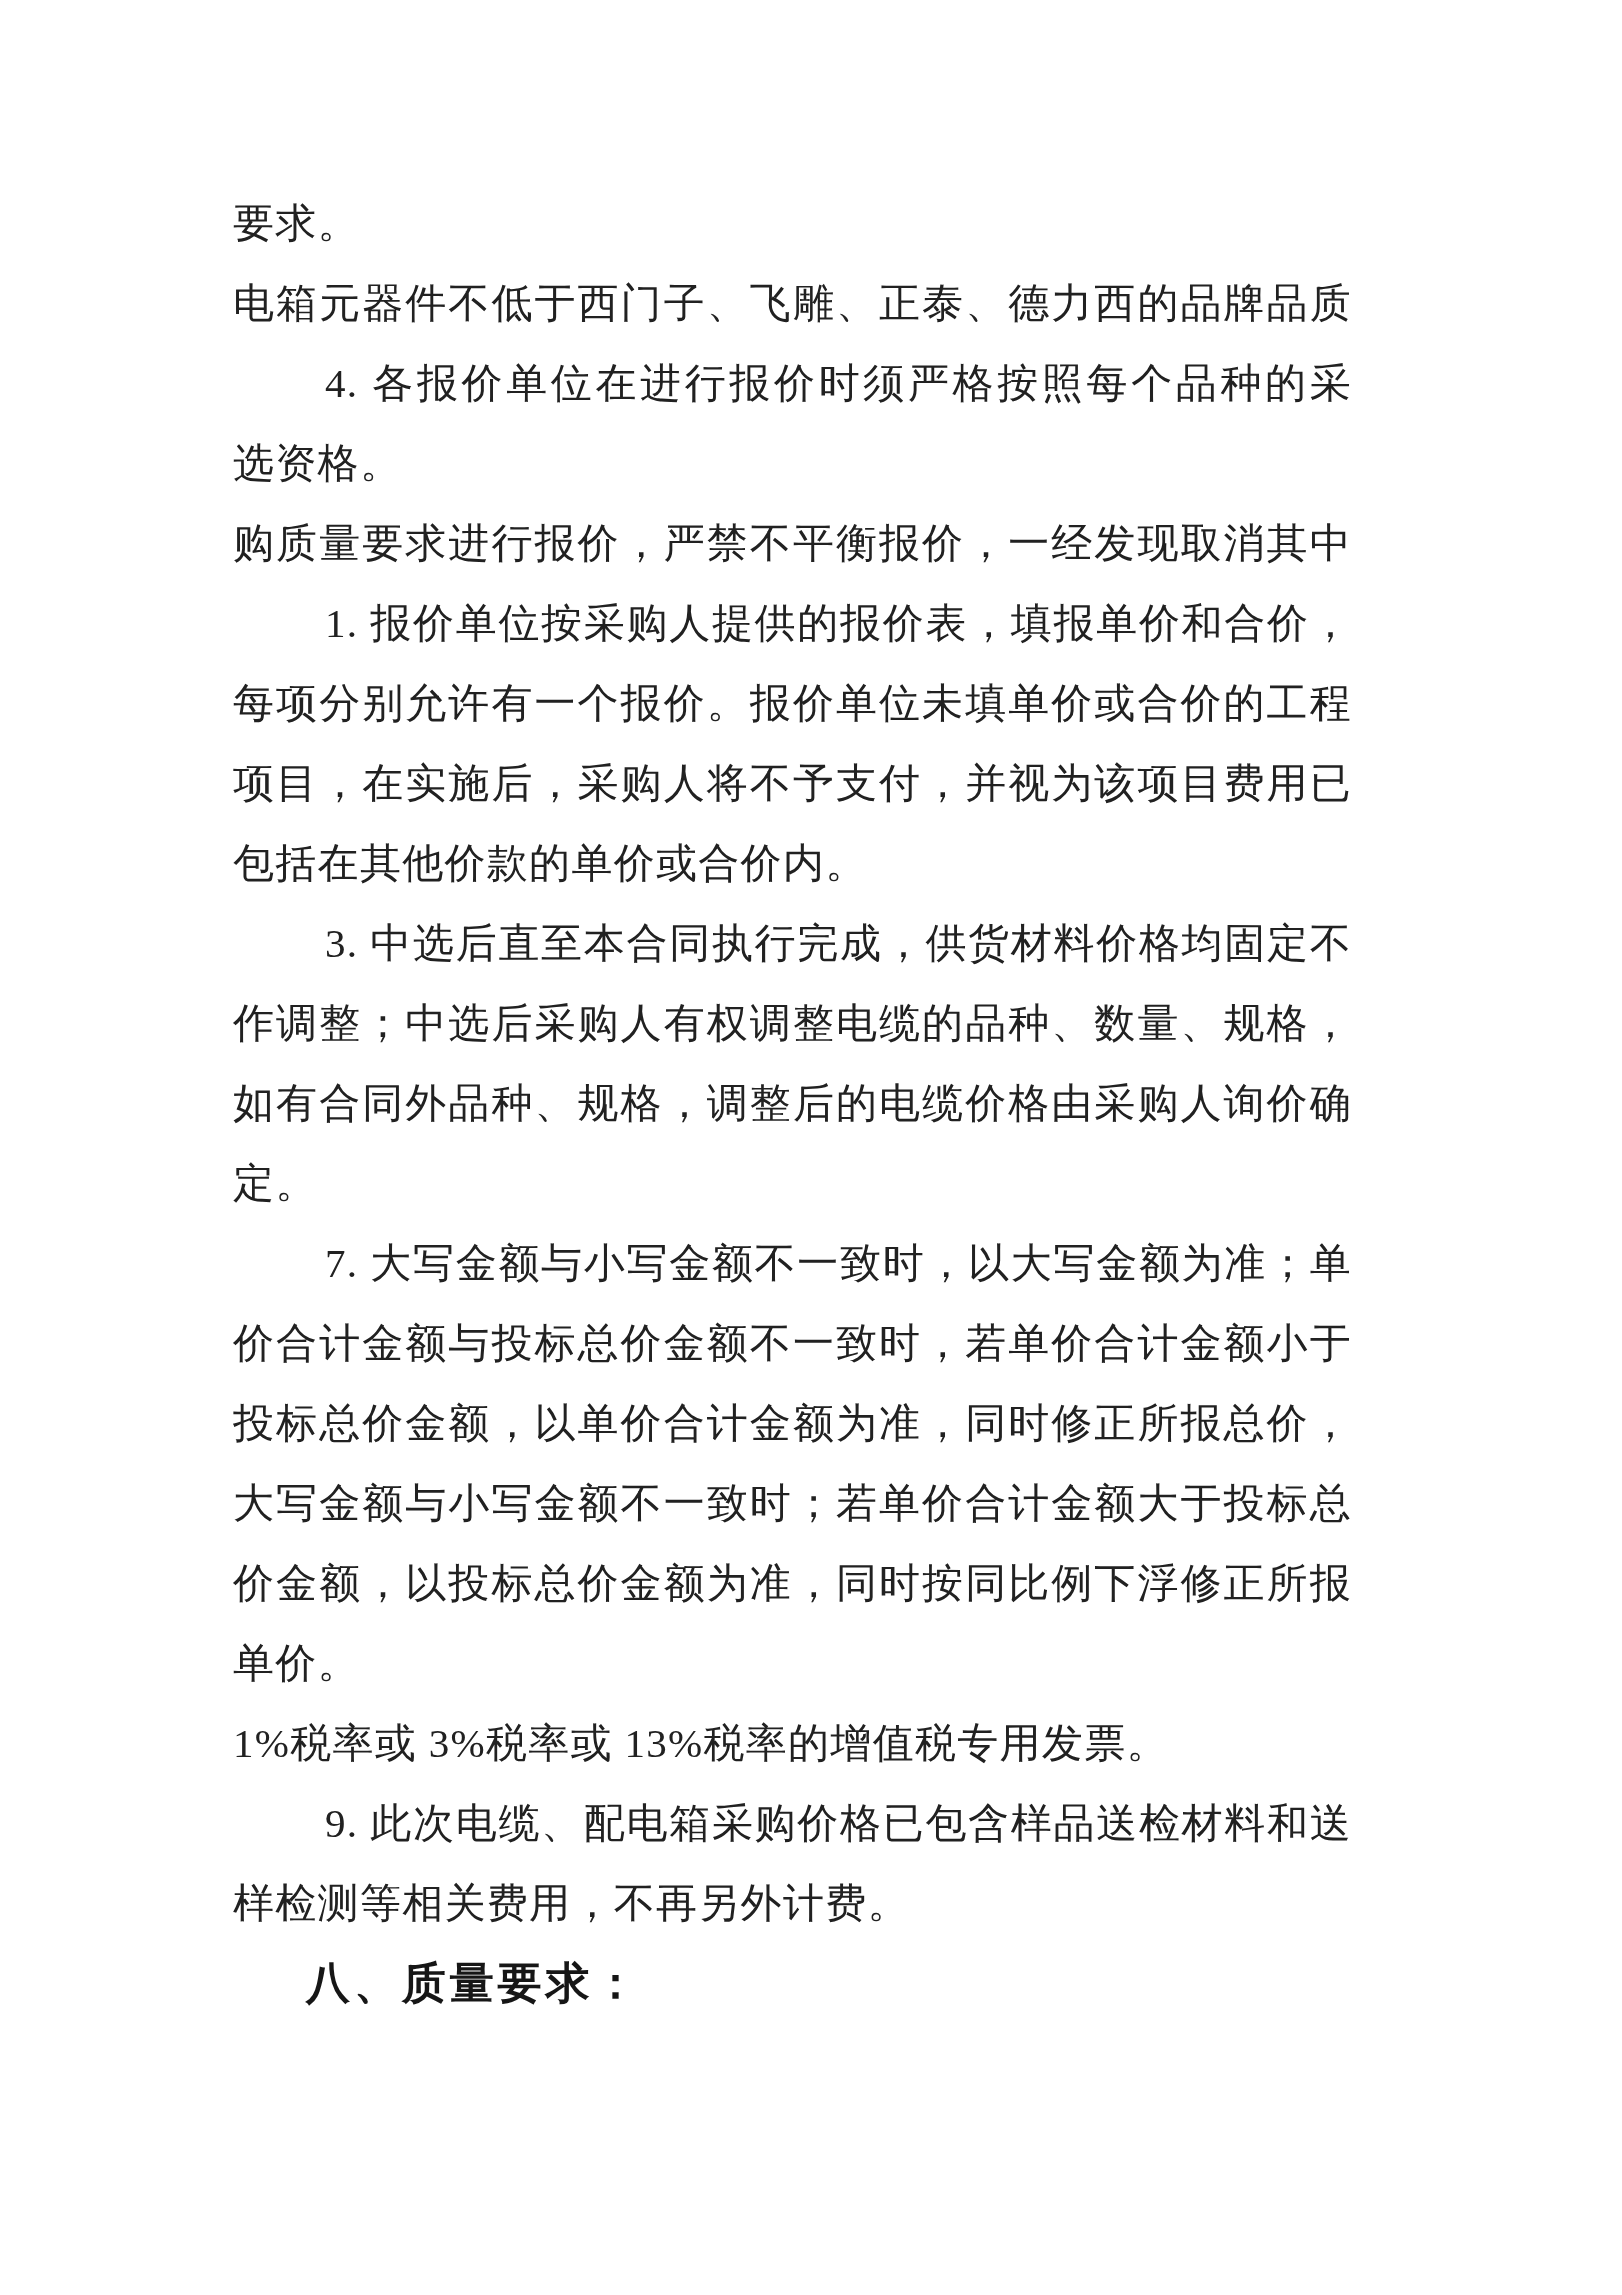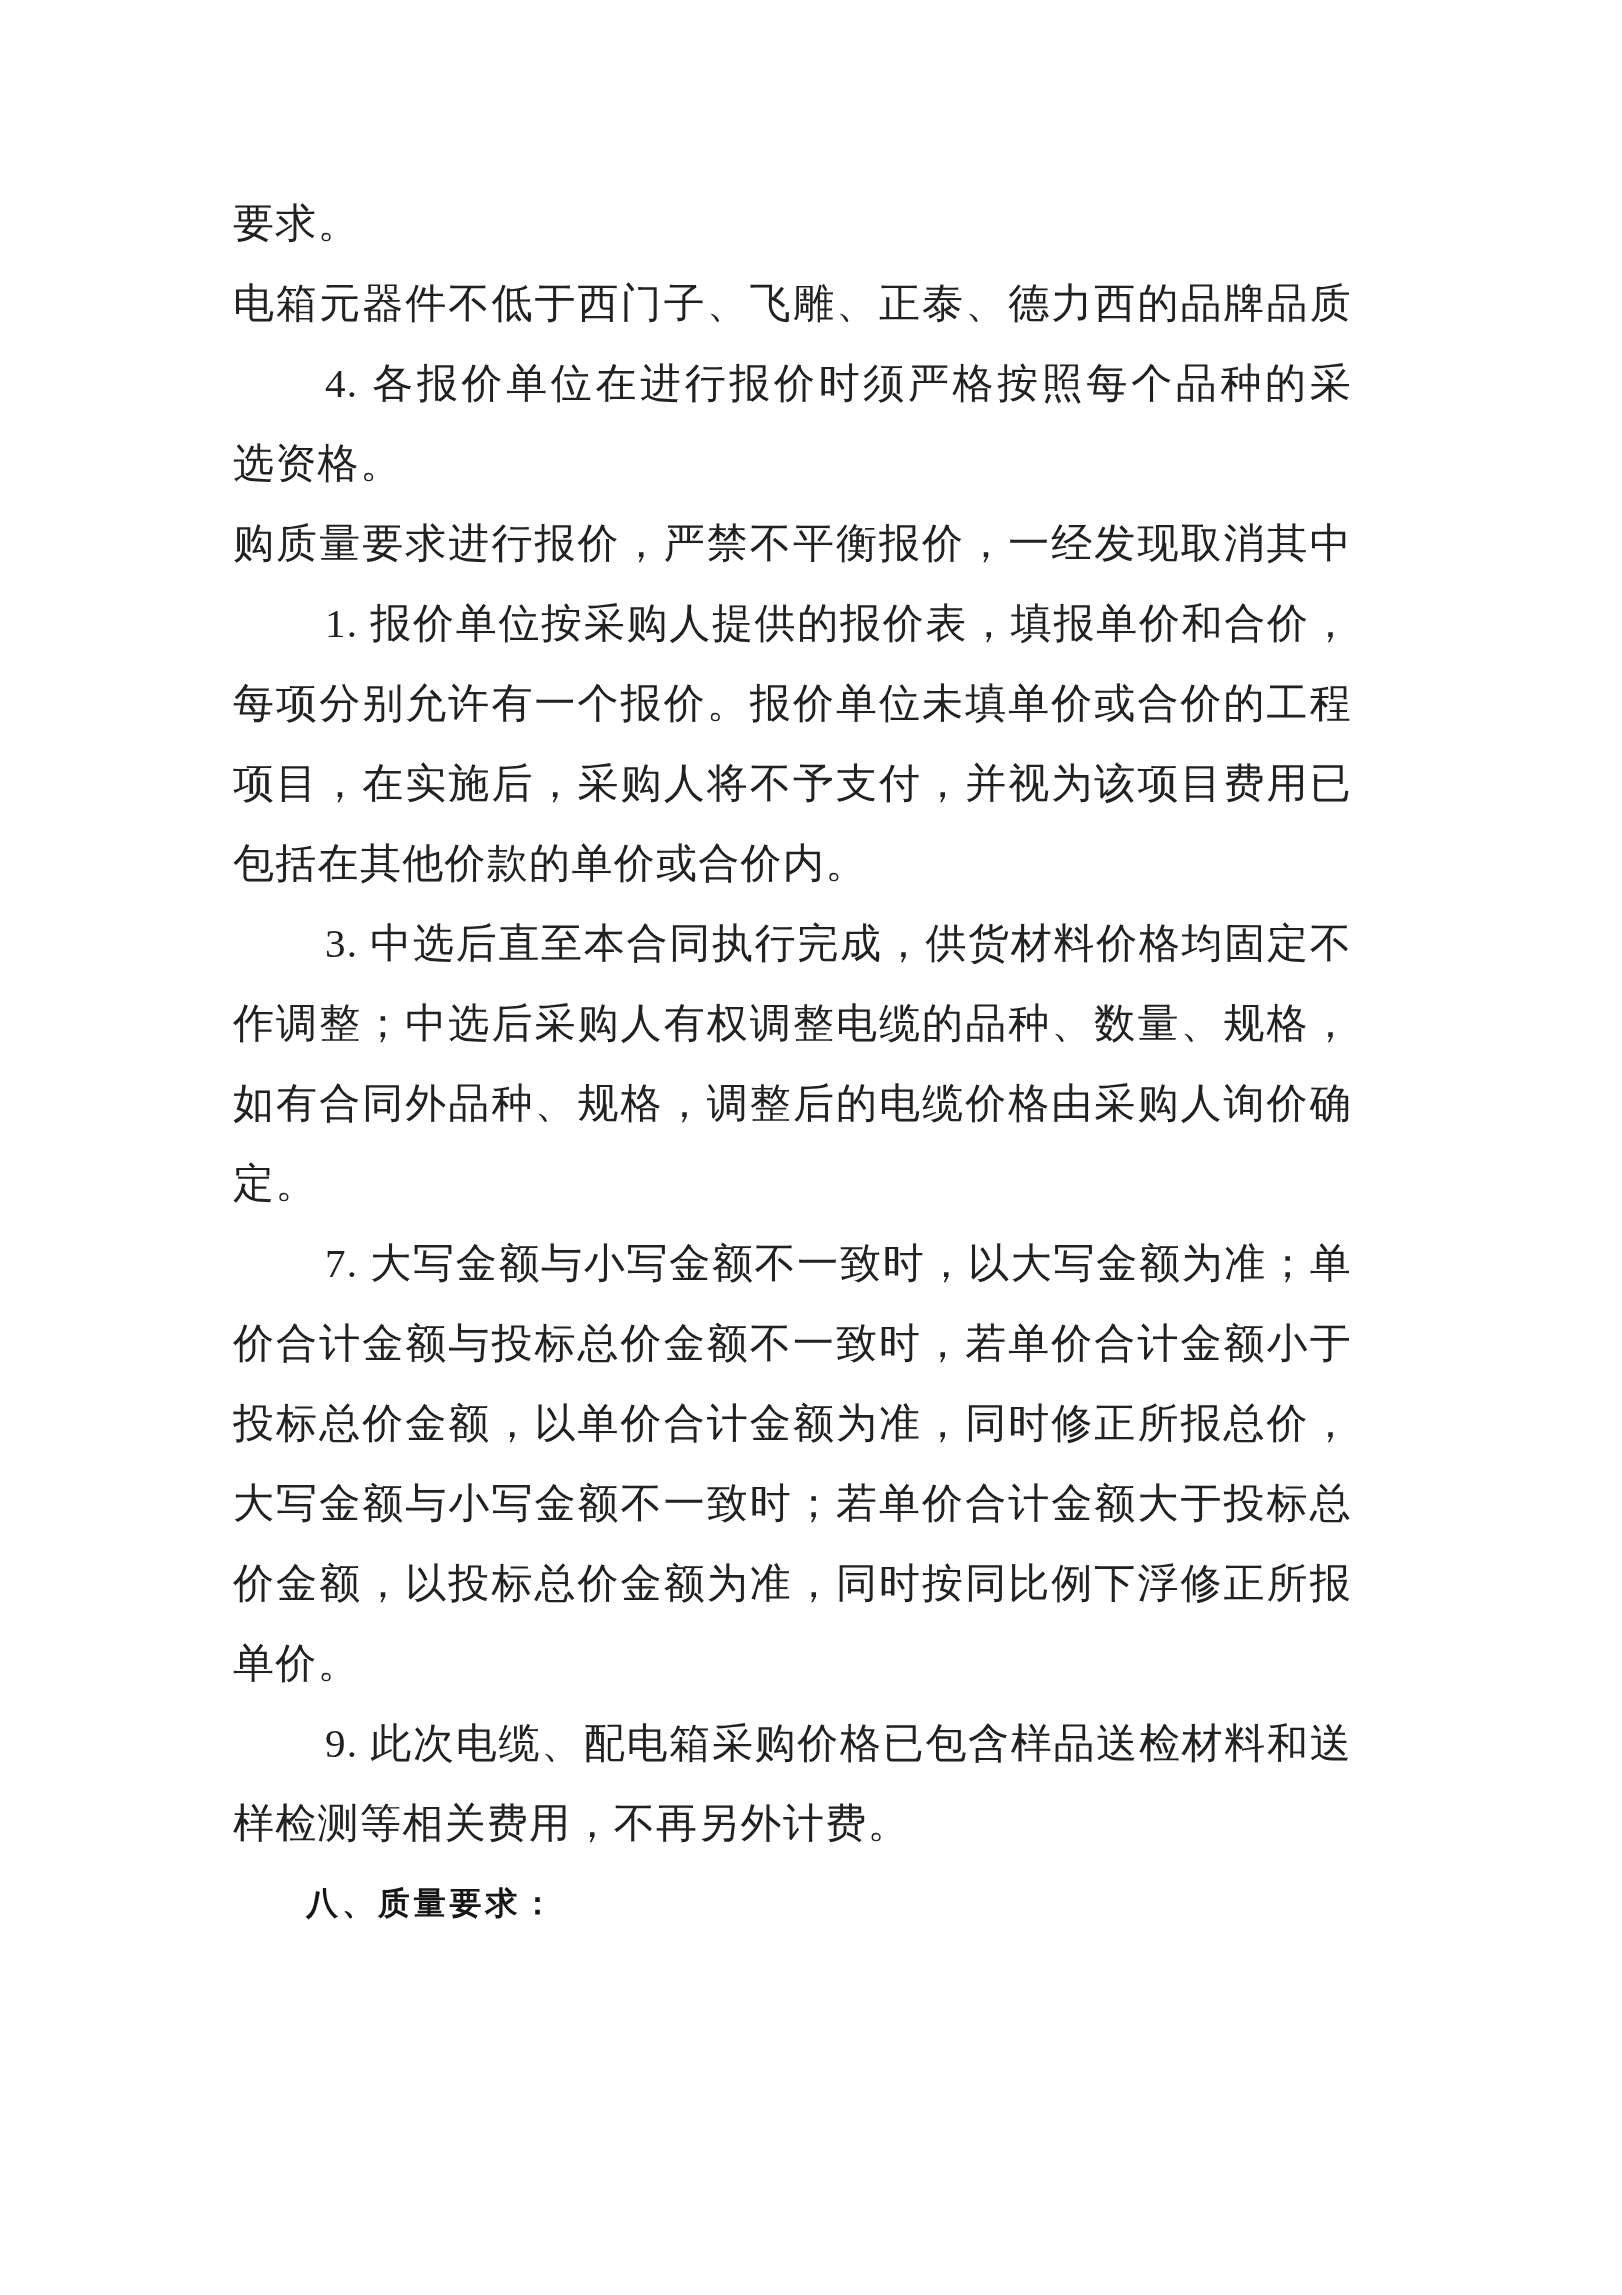--- a/index.html
+++ b/index.html
@@ -41,21 +41,21 @@
     text-align-last: left;
   }
   
   .ind {
     padding-left: 92px;
   }
   
   .heading {
     font-family: "Liberation Sans", "DejaVu Sans", sans-serif;
     font-weight: 700;
-    font-size: 32px;
+    font-size: 44px;
     color: #161616;
     letter-spacing: 3.9px;
     padding-left: 73px;
     text-align: left;
     text-align-last: left;
   }
 </style>
 </head>
 <body>
 
@@ -79,20 +79,21 @@
     <div class="ln just">如有合同外品种、规格，调整后的电缆价格由采购人询价确</div>
     <div class="ln end">定。</div>
 
     <div class="ln just ind">7. 大写金额与小写金额不一致时，以大写金额为准；单</div>
     <div class="ln just">价合计金额与投标总价金额不一致时，若单价合计金额小于</div>
     <div class="ln just">投标总价金额，以单价合计金额为准，同时修正所报总价，</div>
     <div class="ln just">大写金额与小写金额不一致时；若单价合计金额大于投标总</div>
     <div class="ln just">价金额，以投标总价金额为准，同时按同比例下浮修正所报</div>
     <div class="ln end">单价。</div>
 
+    <div class="ln end">1%税率或 3%税率或 13%税率的增值税专用发票。</div>
 
     <div class="ln just ind">9. 此次电缆、配电箱采购价格已包含样品送检材料和送</div>
     <div class="ln end">样检测等相关费用，不再另外计费。</div>
 
     <div class="ln heading">八、质量要求：</div>
 
   </div>
 </div>
 
 

